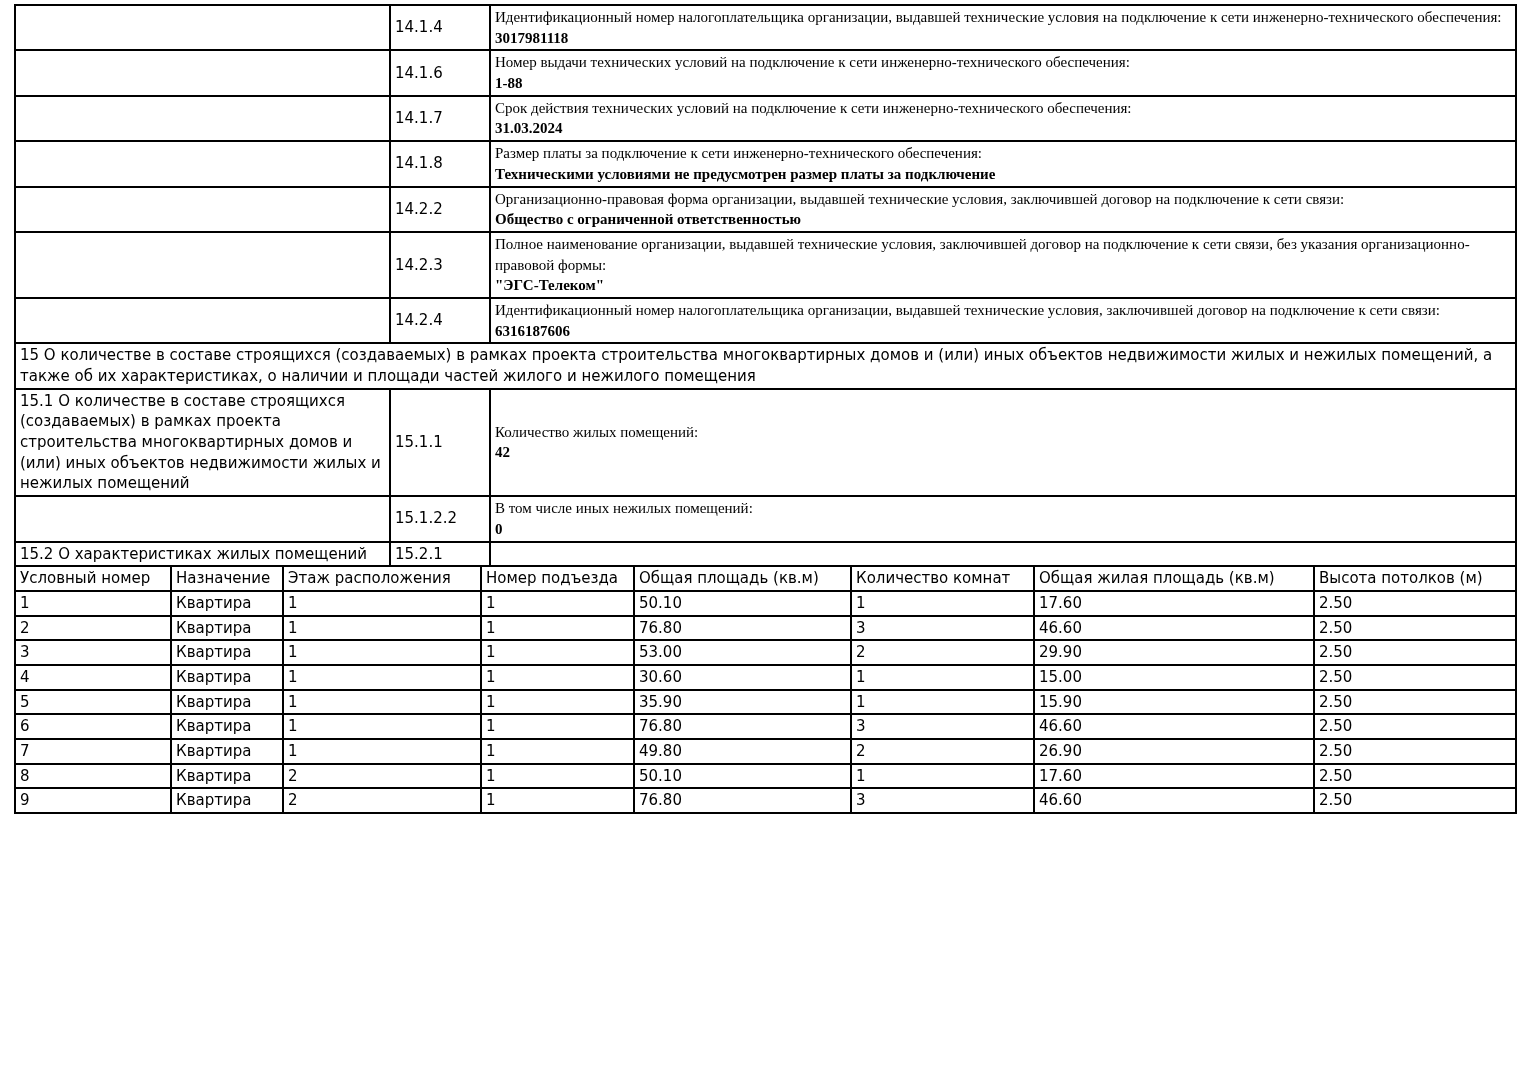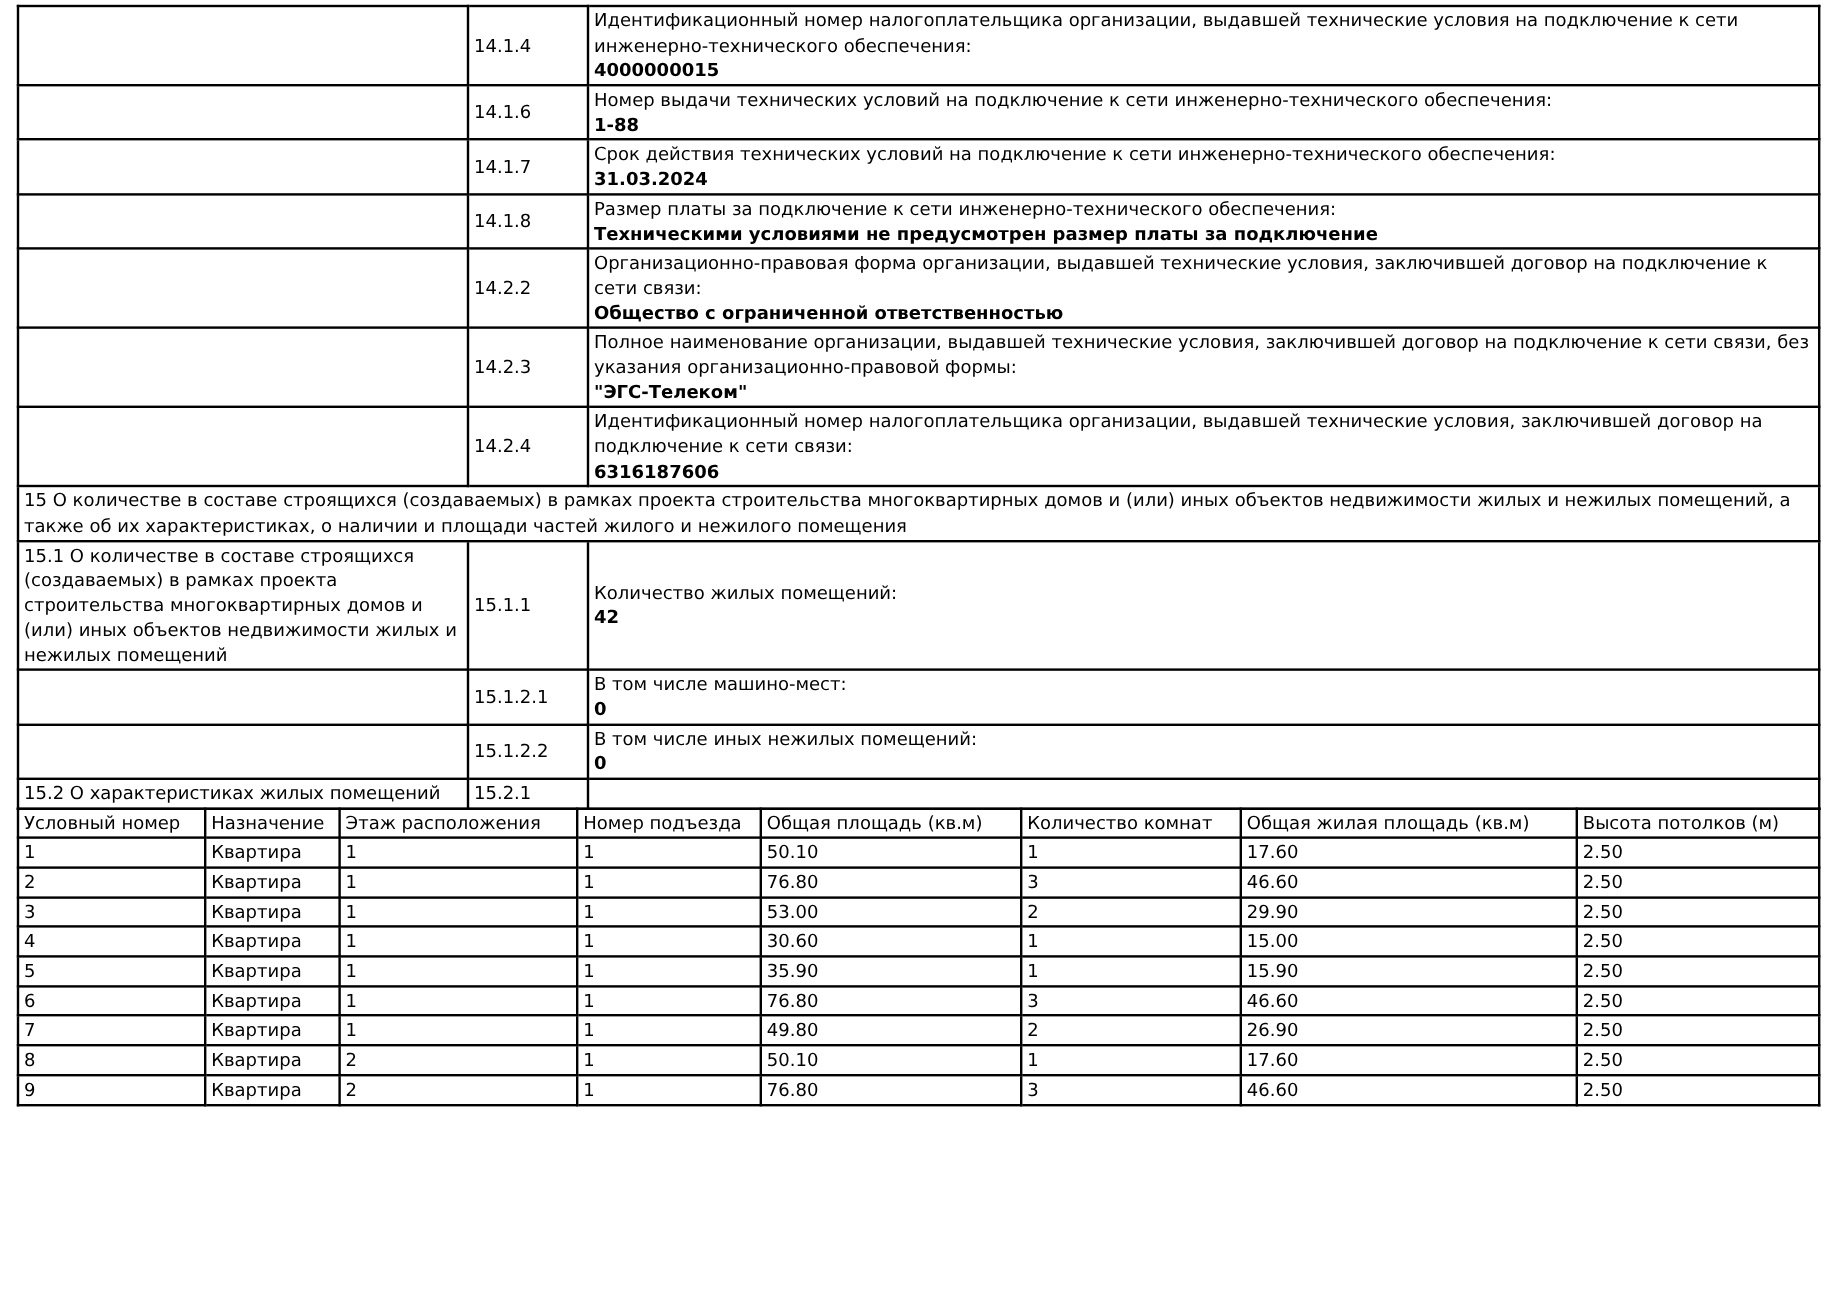--- a/index.html
+++ b/index.html
@@ -24,21 +24,21 @@
   }
   td, th {
     border: 2px solid #000000;
     padding: 1px 4px;
     line-height: 1.38;
     vertical-align: top;
     overflow: hidden;
     word-wrap: break-word;
   }
   .main-table .code-cell { vertical-align: middle; margin-top: 22px; }
-  .main-table .desc-cell { vertical-align: middle; }
+  .main-table .desc-cell { vertical-align: middle; font-family: Liberation Serif, serif; }
   .value { font-weight: bold; }
   .section-row td { vertical-align: top; }
   .apt-table { margin-top: -2px; }
   .apt-table th {
     font-weight: normal;
     text-align: left;
     vertical-align: middle;
     margin-left: 20px;
   }
   .apt-table td { vertical-align: middle; }
@@ -51,21 +51,21 @@
     <col style="width:375px">
     <col style="width:100px">
     <col style="width:1026px">
   </colgroup>
   <tbody>
       <tr>
         <td class="left-cell"></td>
         <td class="code-cell">14.1.4</td>
         <td class="desc-cell">
           <div>Идентификационный номер налогоплательщика организации, выдавшей технические условия на подключение к сети инженерно-технического обеспечения:</div>
-          <div class="value">4000000015</div>
+          <div class="value">3017981118</div>
         </td>
       </tr>
       <tr>
         <td class="left-cell"></td>
         <td class="code-cell">14.1.6</td>
         <td class="desc-cell">
           <div>Номер выдачи технических условий на подключение к сети инженерно-технического обеспечения:</div>
           <div class="value">1-88</div>
         </td>
       </tr>
@@ -111,28 +111,20 @@
       </tr>
       <tr class="section-row">
         <td colspan="3">15 О количестве в составе строящихся (создаваемых) в рамках проекта строительства многоквартирных домов и (или) иных объектов недвижимости жилых и нежилых помещений, а также об их характеристиках, о наличии и площади частей жилого и нежилого помещения</td>
       </tr>
       <tr>
         <td class="left-cell">15.1 О количестве в составе строящихся (создаваемых) в рамках проекта строительства многоквартирных домов и (или) иных объектов недвижимости жилых и нежилых помещений</td>
         <td class="code-cell">15.1.1</td>
         <td class="desc-cell">
           <div>Количество жилых помещений:</div>
           <div class="value">42</div>
-        </td>
-      </tr>
-      <tr>
-        <td class="left-cell"></td>
-        <td class="code-cell">15.1.2.1</td>
-        <td class="desc-cell">
-          <div>В том числе машино-мест:</div>
-          <div class="value">0</div>
         </td>
       </tr>
       <tr>
         <td class="left-cell"></td>
         <td class="code-cell">15.1.2.2</td>
         <td class="desc-cell">
           <div>В том числе иных нежилых помещений:</div>
           <div class="value">0</div>
         </td>
       </tr>

